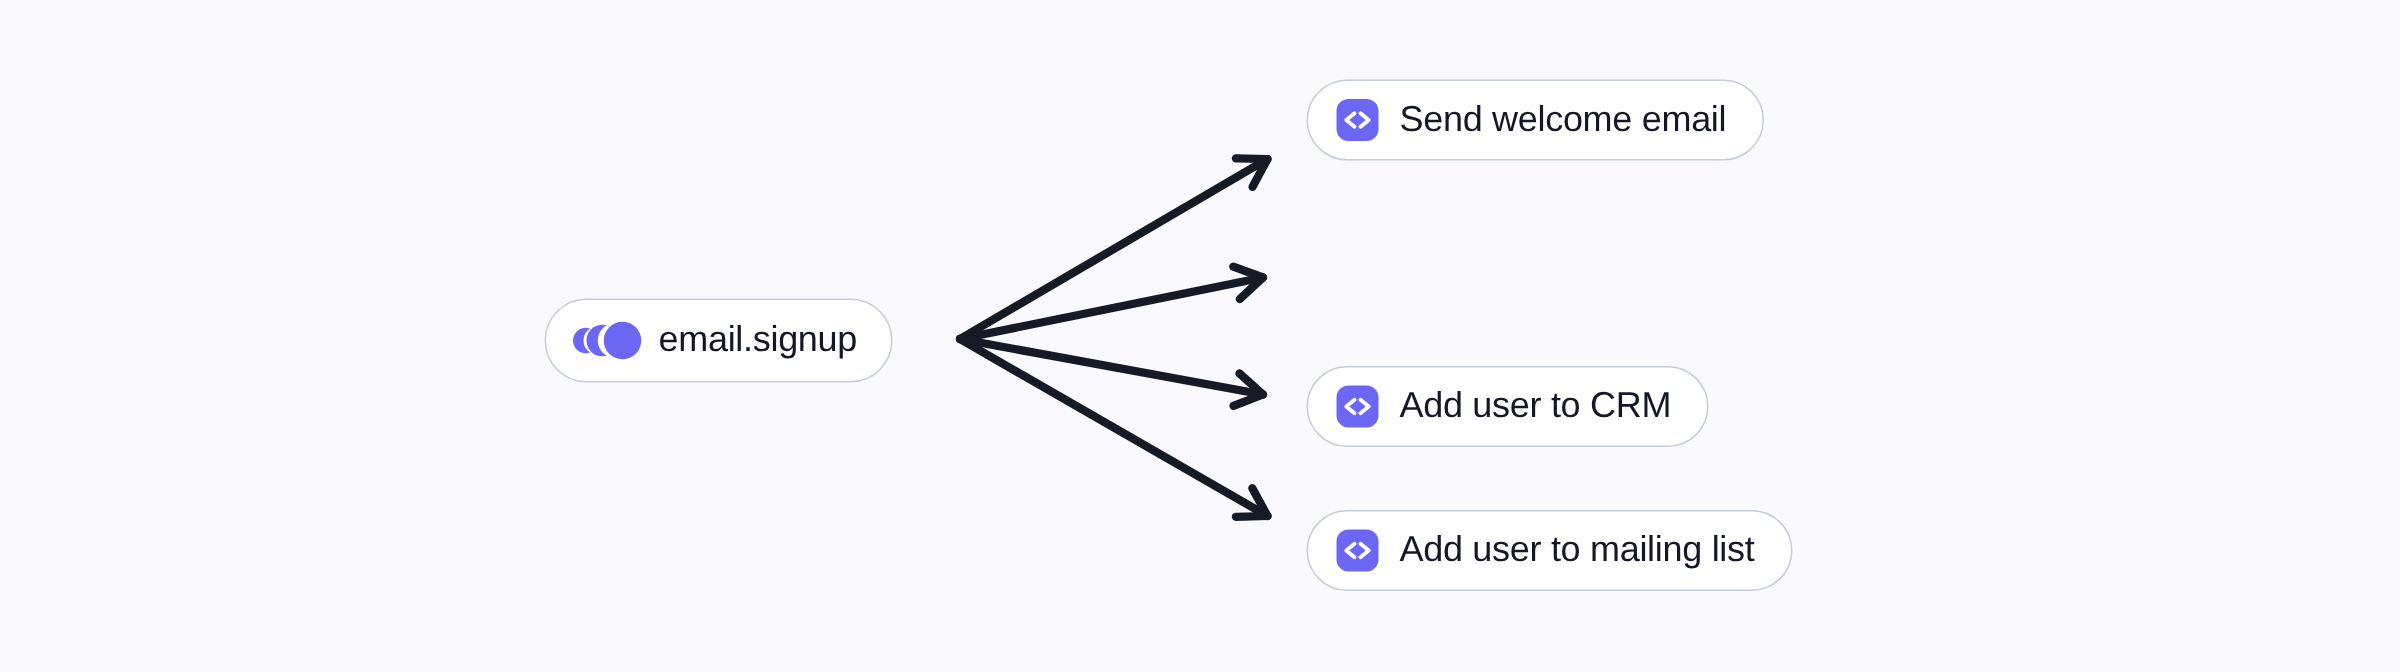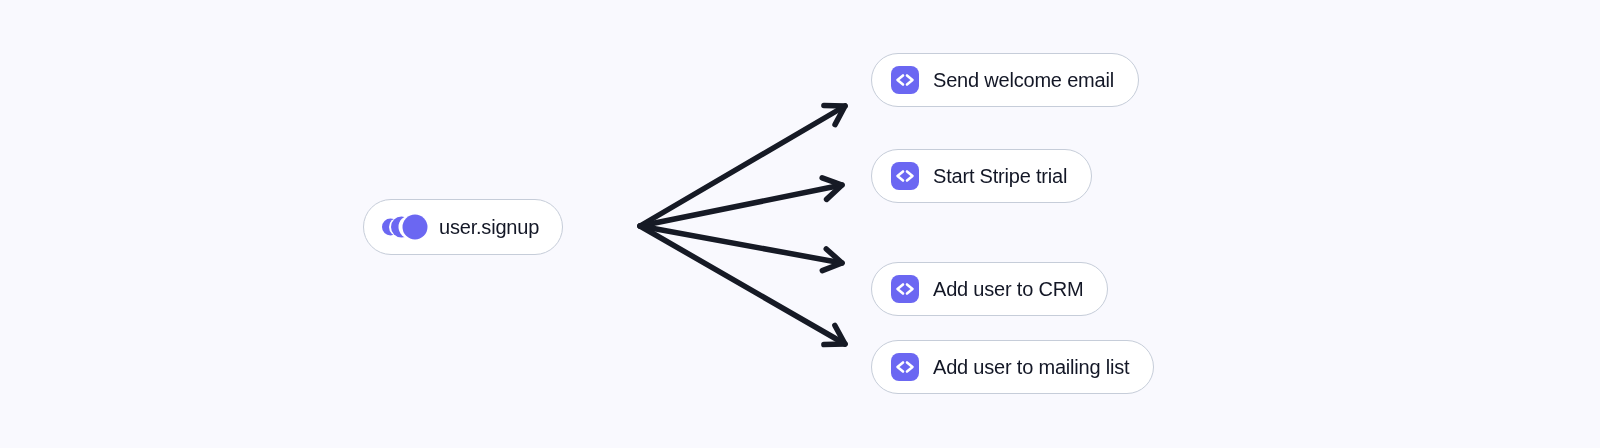--- a/index.html
+++ b/index.html
@@ -16,41 +16,41 @@
 
   .pill {
     position: absolute;
     display: inline-flex;
     align-items: center;
     box-sizing: border-box;
     background: var(--node-bg, #ffffff);
     border: 1.5px solid var(--node-border, #c6cdd9);
     border-radius: 28px;
     color: var(--text, #131726);
-    font-size: 20px;
+    font-size: 24px;
     font-weight: 500;
     letter-spacing: -0.2px;
     white-space: nowrap;
   }
   .event-pill {
     left: 363px; top: 199px;
     height: 56px;
     padding: 0 23px 0 18px;
     gap: 11px;
   }
   .event-icon-wrap { display: inline-flex; flex: 0 0 auto; }
   .fn-pill {
     left: 871px;
     height: 54px;
     padding: 0 24px 0 19px;
     gap: 14px;
   }
   .fn-1 { top: 53px; }
   .fn-2 { top: 149px; }
-  .fn-3 { top: 262px; text-align: right; }
+  .fn-3 { top: 244px; text-align: right; }
   .fn-4 { top: 340px; text-align: center; }
   .badge {
     width: 28px; height: 28px;
     border-radius: 8px;
     background: var(--accent, #6b67f2);
     display: inline-flex;
     align-items: center;
     justify-content: center;
     flex: 0 0 auto;
   }
@@ -86,46 +86,35 @@
           <mask id="cres2">
             <rect x="0" y="0" width="46" height="28" fill="#fff"></rect>
             <circle cx="28" cy="14" r="11.5" fill="#000"></circle>
           </mask>
         </defs>
         <circle cx="8.5" cy="14" r="8.5" style="fill: var(--accent, #6b67f2);" mask="url(#cres1)"></circle>
         <circle cx="19.5" cy="14" r="10.5" style="fill: var(--accent, #6b67f2);" mask="url(#cres2)"></circle>
         <circle cx="33" cy="14" r="12.5" style="fill: var(--accent, #6b67f2);"></circle>
       </svg>
     </span>
-    <span class="label">user.signup</span>
+    <span class="label">email.signup</span>
   </div>
 
   <div class="pill fn-pill fn-1">
     <span class="badge">
       <svg width="28" height="28" viewBox="0 0 28 28" aria-hidden="true">
         <g fill="none" style="stroke: var(--icon-on-accent, #ffffff);" stroke-width="2.6" stroke-linecap="round" stroke-linejoin="round">
           <polyline points="12,9.5 6.5,14 12,18.5"></polyline>
           <polyline points="16,9.5 21.5,14 16,18.5"></polyline>
         </g>
       </svg>
     </span>
     <span class="label">Send welcome email</span>
   </div>
 
-  <div class="pill fn-pill fn-2">
-    <span class="badge">
-      <svg width="28" height="28" viewBox="0 0 28 28" aria-hidden="true">
-        <g fill="none" style="stroke: var(--icon-on-accent, #ffffff);" stroke-width="2.6" stroke-linecap="round" stroke-linejoin="round">
-          <polyline points="12,9.5 6.5,14 12,18.5"></polyline>
-          <polyline points="16,9.5 21.5,14 16,18.5"></polyline>
-        </g>
-      </svg>
-    </span>
-    <span class="label">Start Stripe trial</span>
-  </div>
 
   <div class="pill fn-pill fn-3">
     <span class="badge">
       <svg width="28" height="28" viewBox="0 0 28 28" aria-hidden="true">
         <g fill="none" style="stroke: var(--icon-on-accent, #ffffff);" stroke-width="2.6" stroke-linecap="round" stroke-linejoin="round">
           <polyline points="12,9.5 6.5,14 12,18.5"></polyline>
           <polyline points="16,9.5 21.5,14 16,18.5"></polyline>
         </g>
       </svg>
     </span>

